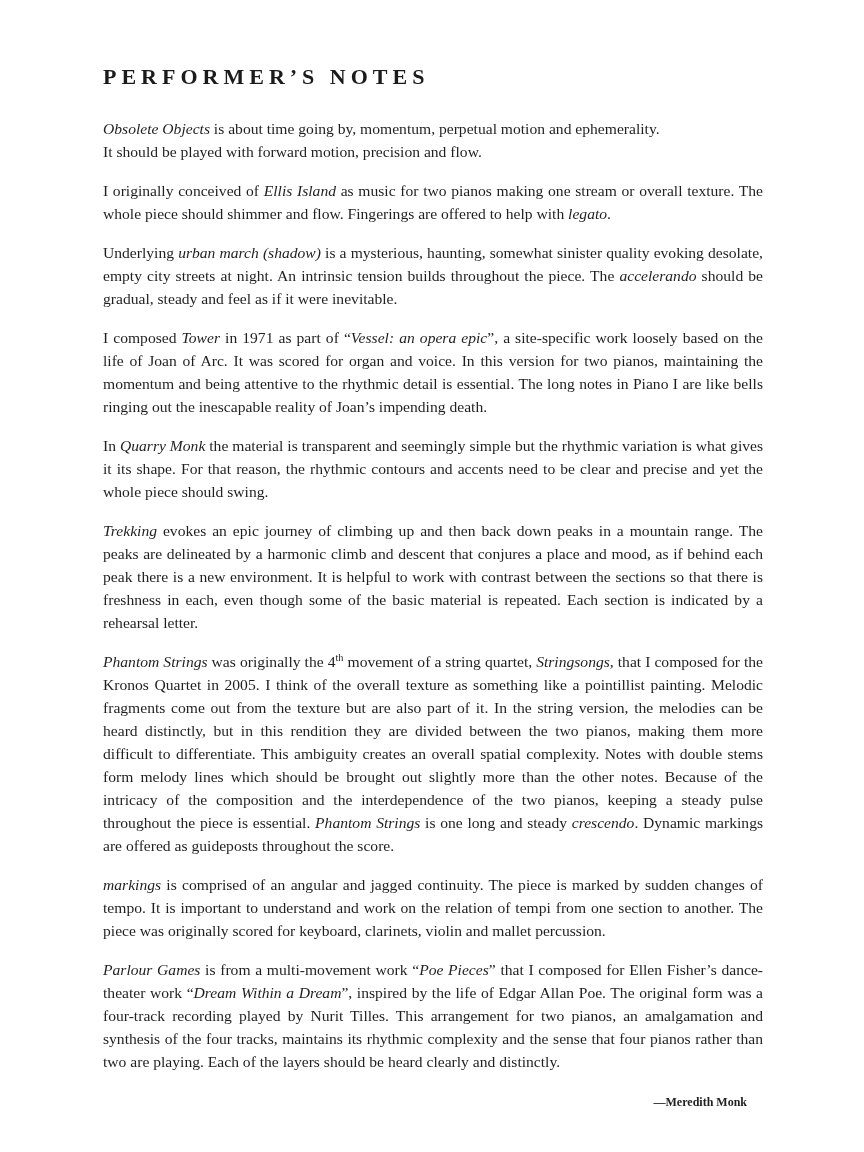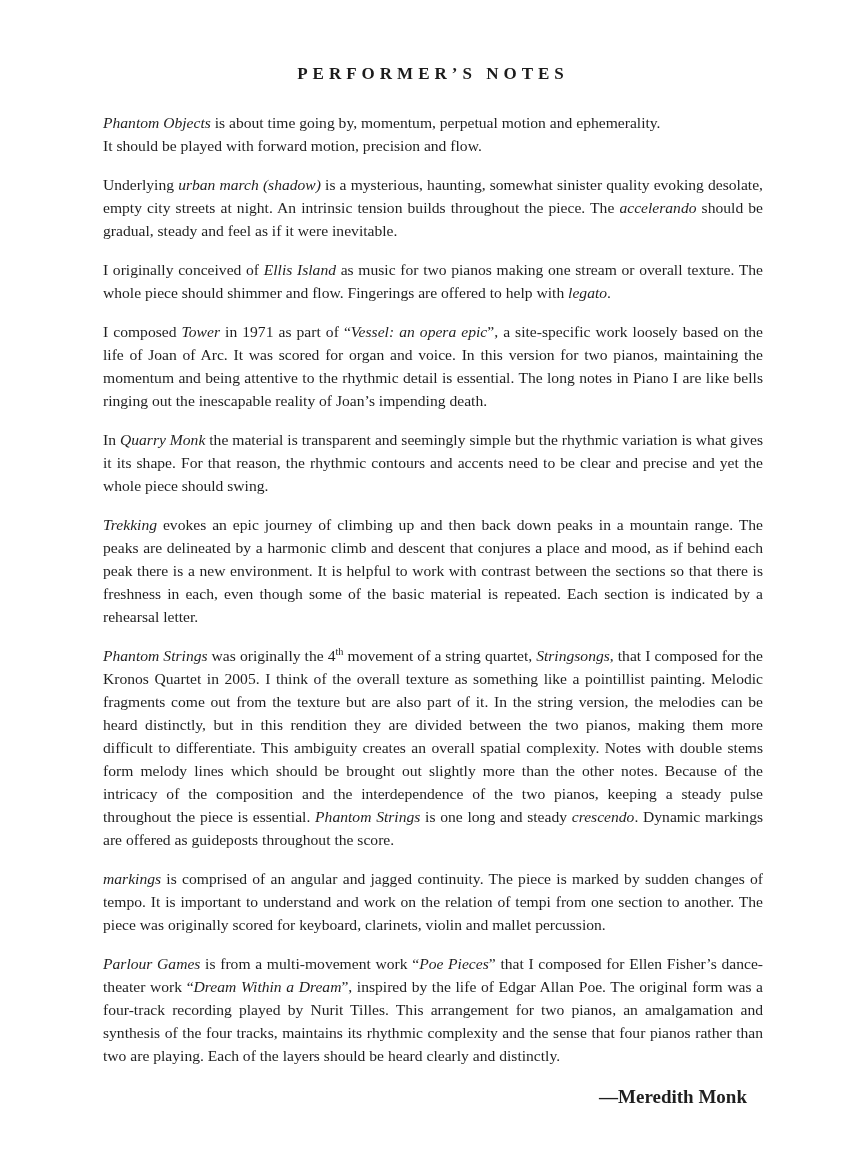--- a/index.html
+++ b/index.html
@@ -12,24 +12,23 @@
     width: 864px;
     height: 1152px;
     background: #ffffff;
     box-sizing: border-box;
     padding: 64px 101px 0 103px;
     color: #1f1f1f;
     font-family: "Liberation Serif", "DejaVu Serif", serif;
     overflow: hidden;
   }
   h1.title {
-    font-size: 17px;
+    font-size: 22px;
     font-weight: bold;
     letter-spacing: 5px;
-    text-align: center;
     margin: 0 0 27px 0;
     color: #1b1b1b;
   }
   p.para {
     font-size: 15.6px;
     line-height: 23px;
     margin: 0 0 16px 0;
   }
   p.para.just {
     text-align: justify;
@@ -38,35 +37,35 @@
     font-style: italic;
   }
   sup.sup {
     font-size: 0.66em;
     line-height: 0;
     vertical-align: super;
   }
   .signature {
     text-align: right;
     font-weight: bold;
-    font-size: 19px;
+    font-size: 12px;
     line-height: 23px;
     margin-top: 18px;
     padding-right: 16px;
   }
 </style>
 </head>
 <body>
 
 <div class="page">
   <h1 class="title">PERFORMER’S NOTES</h1>
   <div id="paragraphs">
-      <p class="para"><span class="it">Phantom Objects</span><span> is about time going by, momentum, perpetual motion and ephemerality.<br>It should be played with forward motion, precision and flow.</span></p>
+      <p class="para"><span class="it">Obsolete Objects</span><span> is about time going by, momentum, perpetual motion and ephemerality.<br>It should be played with forward motion, precision and flow.</span></p>
+      <p class="para just"><span>I originally conceived of </span><span class="it">Ellis Island</span><span> as music for two pianos making one stream or overall texture. The whole piece should shimmer and flow. Fingerings are offered to help with </span><span class="it">legato</span><span>.</span></p>
       <p class="para just"><span>Underlying </span><span class="it">urban march (shadow)</span><span> is a mysterious, haunting, somewhat sinister quality evoking desolate, empty city streets at night. An intrinsic tension builds throughout the piece. The </span><span class="it">accelerando</span><span> should be gradual, steady and feel as if it were inevitable.</span></p>
-      <p class="para just"><span>I originally conceived of </span><span class="it">Ellis Island</span><span> as music for two pianos making one stream or overall texture. The whole piece should shimmer and flow. Fingerings are offered to help with </span><span class="it">legato</span><span>.</span></p>
       <p class="para just"><span>I composed </span><span class="it">Tower</span><span> in 1971 as part of “</span><span class="it">Vessel: an opera epic</span><span>”, a site-specific work loosely based on the life of Joan of Arc. It was scored for organ and voice. In this version for two pianos, maintaining the momentum and being attentive to the rhythmic detail is essential. The long notes in Piano I are like bells ringing out the inescapable reality of Joan’s impending death.</span></p>
       <p class="para just"><span>In </span><span class="it">Quarry Monk</span><span> the material is transparent and seemingly simple but the rhythmic variation is what gives it its shape. For that reason, the rhythmic contours and accents need to be clear and precise and yet the whole piece should swing.</span></p>
       <p class="para just"><span class="it">Trekking</span><span> evokes an epic journey of climbing up and then back down peaks in a mountain range. The peaks are delineated by a harmonic climb and descent that conjures a place and mood, as if behind each peak there is a new environment. It is helpful to work with contrast between the sections so that there is freshness in each, even though some of the basic material is repeated. Each section is indicated by a rehearsal letter.</span></p>
       <p class="para just"><span class="it">Phantom Strings</span><span> was originally the 4</span><sup class="sup">th</sup><span> movement of a string quartet, </span><span class="it">Stringsongs</span><span>, that I composed for the Kronos Quartet in 2005. I think of the overall texture as something like a pointillist painting. Melodic fragments come out from the texture but are also part of it. In the string version, the melodies can be heard distinctly, but in this rendition they are divided between the two pianos, making them more difficult to differentiate. This ambiguity creates an overall spatial complexity. Notes with double stems form melody lines which should be brought out slightly more than the other notes. Because of the intricacy of the composition and the interdependence of the two pianos, keeping a steady pulse throughout the piece is essential. </span><span class="it">Phantom Strings</span><span> is one long and steady </span><span class="it">crescendo</span><span>. Dynamic markings are offered as guideposts throughout the score.</span></p>
       <p class="para just"><span class="it">markings</span><span> is comprised of an angular and jagged continuity. The piece is marked by sudden changes of tempo. It is important to understand and work on the relation of tempi from one section to another. The piece was originally scored for keyboard, clarinets, violin and mallet percussion.</span></p>
       <p class="para just"><span class="it">Parlour Games</span><span> is from a multi-movement work “</span><span class="it">Poe Pieces</span><span>” that I composed for Ellen Fisher’s dance-theater work “</span><span class="it">Dream Within a Dream</span><span>”, inspired by the life of Edgar Allan Poe. The original form was a four-track recording played by Nurit Tilles. This arrangement for two pianos, an amalgamation and synthesis of the four tracks, maintains its rhythmic complexity and the sense that four pianos rather than two are playing. Each of the layers should be heard clearly and distinctly.</span></p>
     </div>
   <div class="signature">—Meredith Monk</div>
 </div>
 

